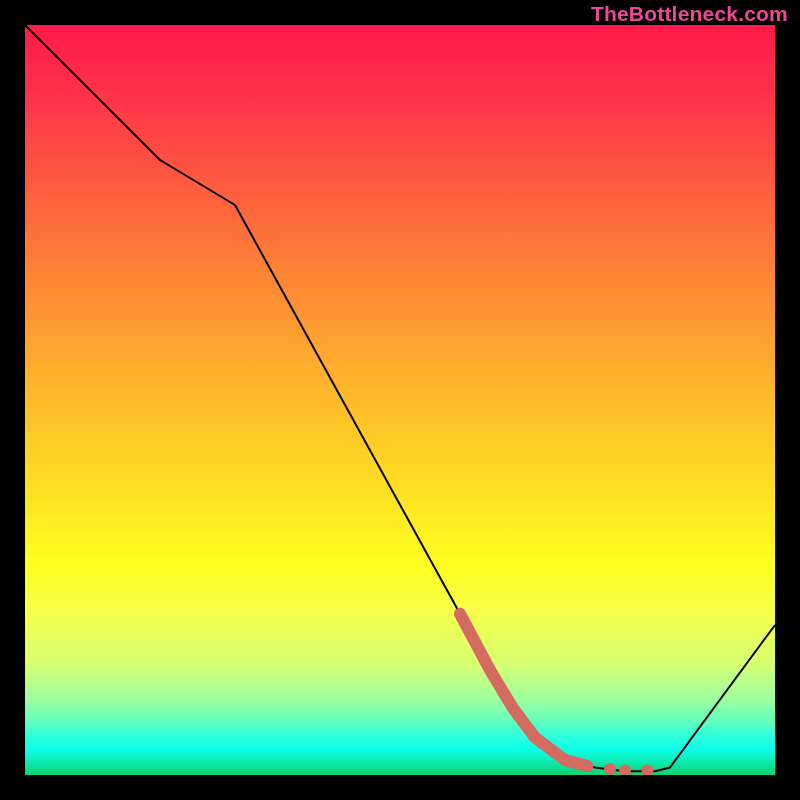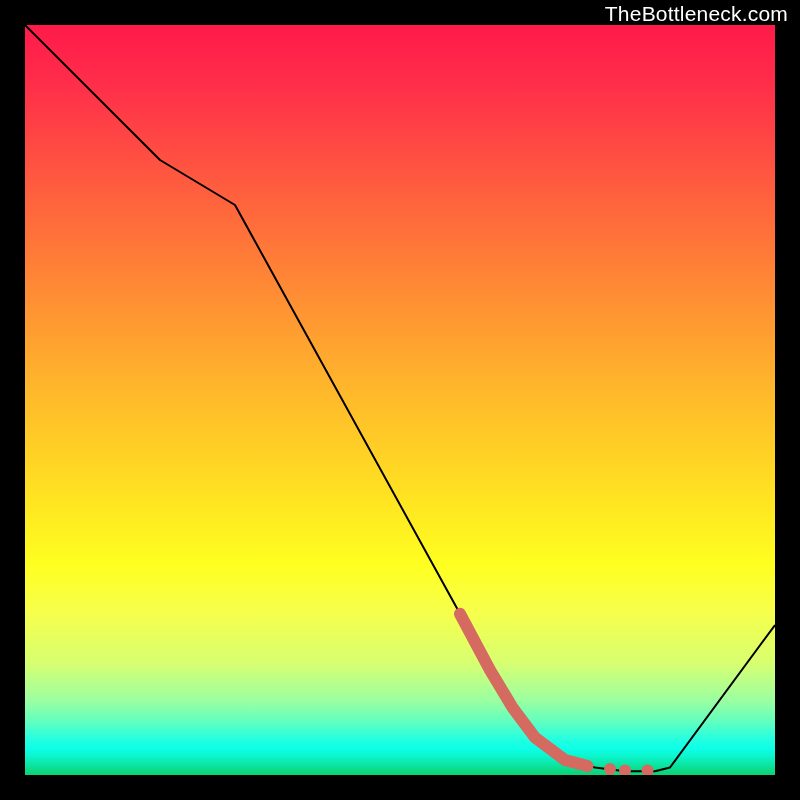--- a/index.html
+++ b/index.html
@@ -16,23 +16,23 @@
     left: 0;
     top: 0;
     width: 800px;
     height: 800px;
     background: #000;
   }
   .watermark {
     position: absolute;
     top: 2px;
     right: 12px;
-    color: #ffffff;
+    color: #ec4899;
     font-size: 21px;
-    font-weight: 400;
+    font-weight: 700;
     z-index: 10;
     letter-spacing: 0.2px;
   }
   .plot-area {
     position: absolute;
     left: 25px;
     top: 25px;
     width: 750px;
     height: 750px;
     overflow: hidden;

